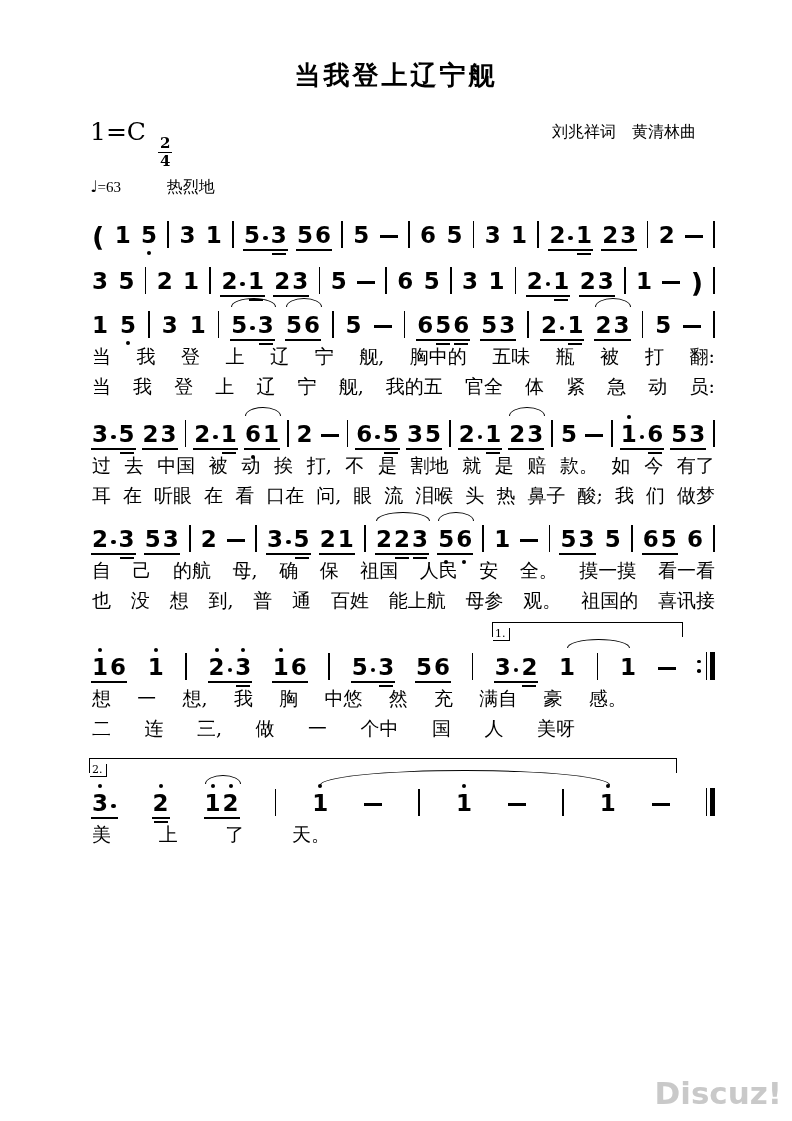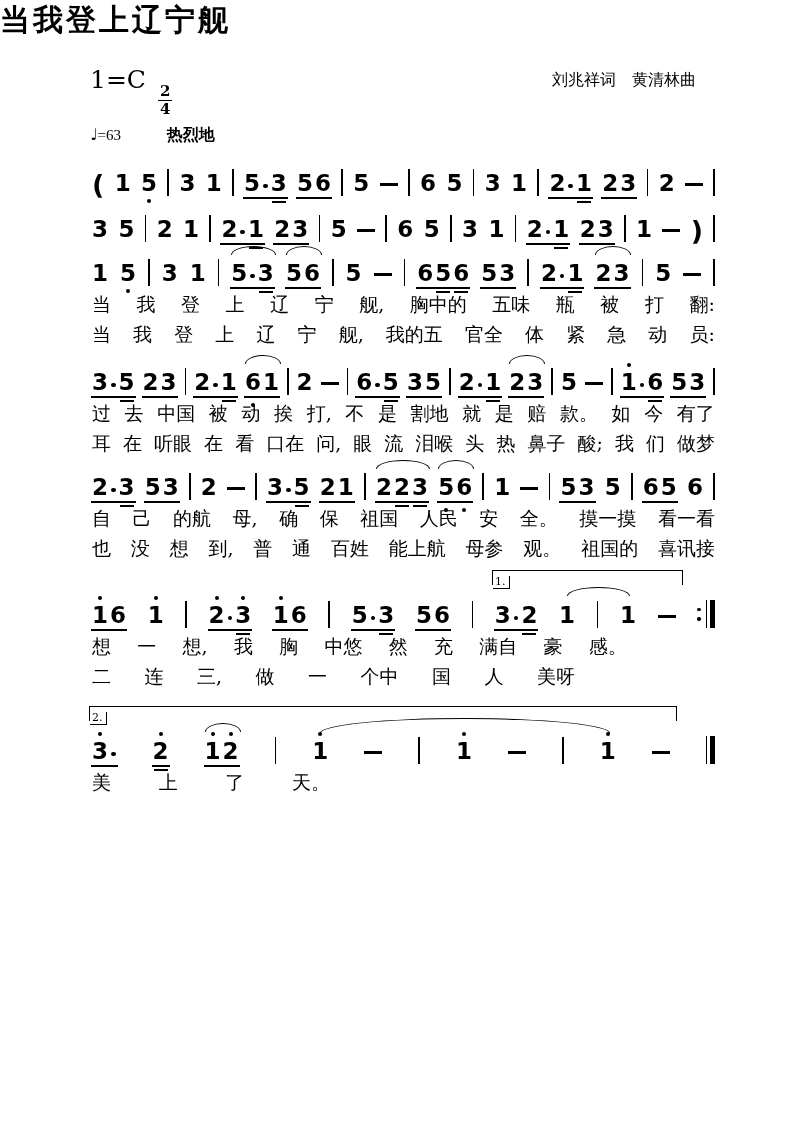--- a/index.html
+++ b/index.html
@@ -1,30 +1,30 @@
 <!DOCTYPE html>
 <html><head>
 <meta charset="utf-8">
 <style>
   html,body{margin:0;padding:0;background:#888;}
   .page{width:792px;height:1121px;background:#ffffff;position:relative;margin:0 auto;
         color:#000;font-family:"Liberation Serif","DejaVu Serif",serif;overflow:hidden;}
   
-  .title{text-align:left;font-size:30px;font-weight:bold;letter-spacing:3px;
+  .title{padding-top:58px;text-align:center;font-size:26px;font-weight:bold;letter-spacing:3px;
          font-family:"DejaVu Sans","Liberation Sans",sans-serif;}
   .keyrow{position:relative;margin:24px 92px 0 90px;height:36px;}
   .keysig{font-size:25px;font-family:"DejaVu Serif",serif;}
   .meter{display:inline-flex;flex-direction:column;align-items:center;font-weight:bold;
          font-size:15px;line-height:1.1;margin-left:12px;vertical-align:-8px;
          font-family:"DejaVu Serif",serif;}
   .mnum{border-bottom:1.5px solid #000;padding:0 2px;}
   .credits{position:absolute;right:4px;top:5px;font-size:16px;}
   .temporow{margin:24px 92px 0 90px;font-size:15px;height:22px;}
   .tnote{font-family:"DejaVu Sans",sans-serif;font-size:16px;}
-  .texpr{font-weight:bold;margin-left:42px;font-size:16px;}
+  .texpr{font-weight:normal;margin-left:42px;font-size:16px;}
   
   #score{margin:0 77px 0 92px;}
   .system{position:relative;}
   .melody{display:flex;justify-content:space-between;align-items:flex-end;position:relative;
           font-family:"DejaVu Sans","Liberation Sans",sans-serif;font-weight:bold;font-size:23px;line-height:1;}
   .grp{position:relative;display:inline-flex;align-items:flex-end;gap:2px;}
   .grp.b1::after{content:"";position:absolute;left:-1px;right:-1px;bottom:-4px;height:2px;background:#000;}
   .note{position:relative;display:inline-flex;align-items:flex-end;}
   .note.u2::after{content:"";position:absolute;left:1px;right:1px;bottom:-8px;height:1.8px;background:#000;}
   .dg{position:relative;display:inline-block;}
@@ -853,13 +853,14 @@
           <span class="lgrp">上</span>
           <span class="lgrp">了</span>
           <span class="lgrp">天。</span>
         </div>
         <div class="arc" style="left: 113px; width: 34px; height: 8px; top: 33px;"></div>
         <div class="arc" style="left: 228px; width: 288px; height: 14px; top: 28px;"></div>
         <div class="volta" style="left: -3px; width: 586px; top: 16px;"><span class="vlabel">2.</span></div>
       </div>
     </div>
 
+  <div class="watermark">Discuz!</div>
 </div>
 
 </body></html>

